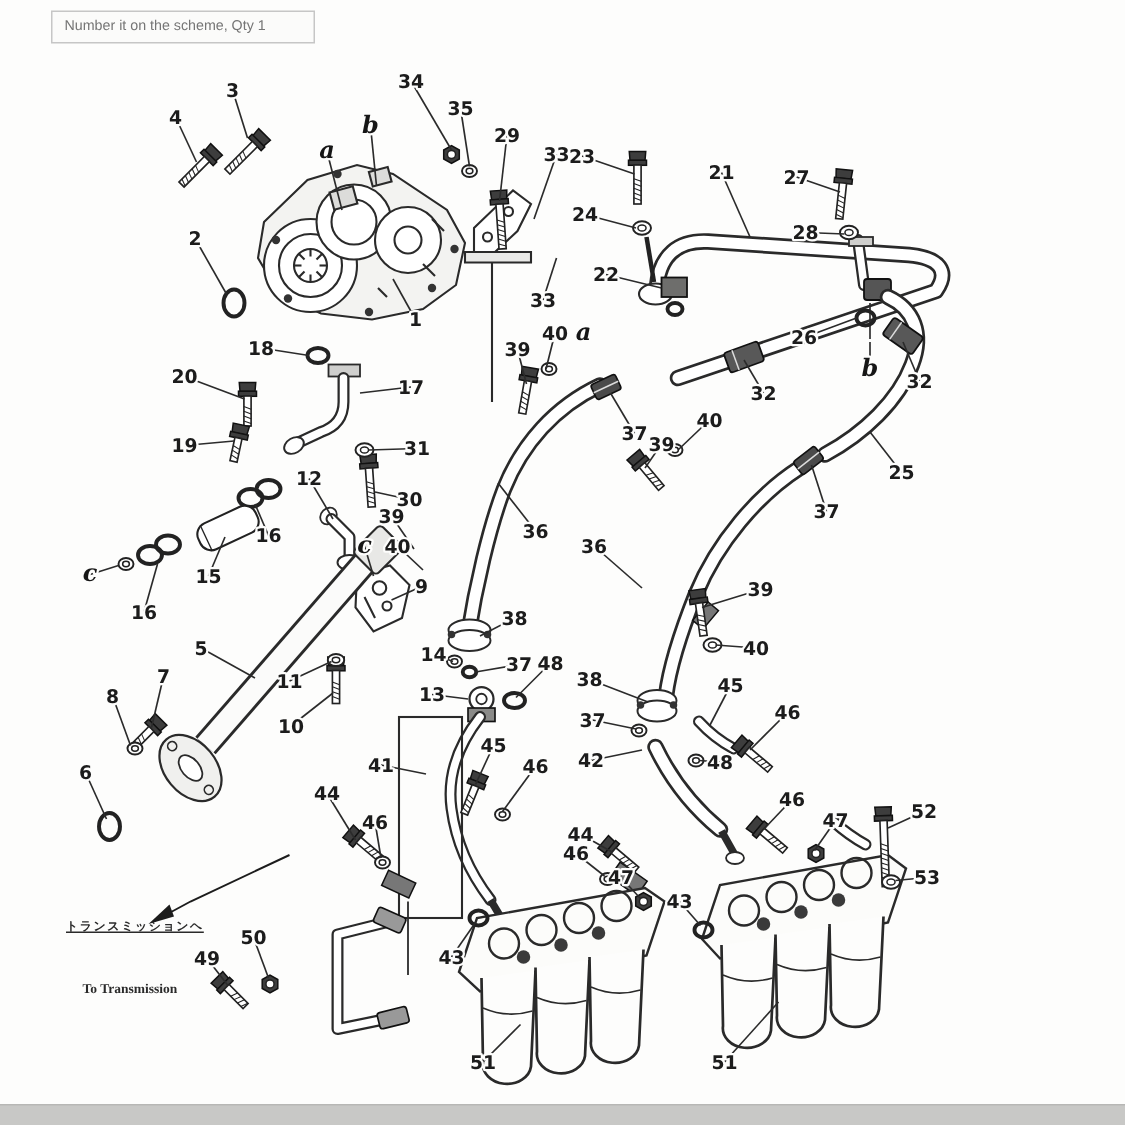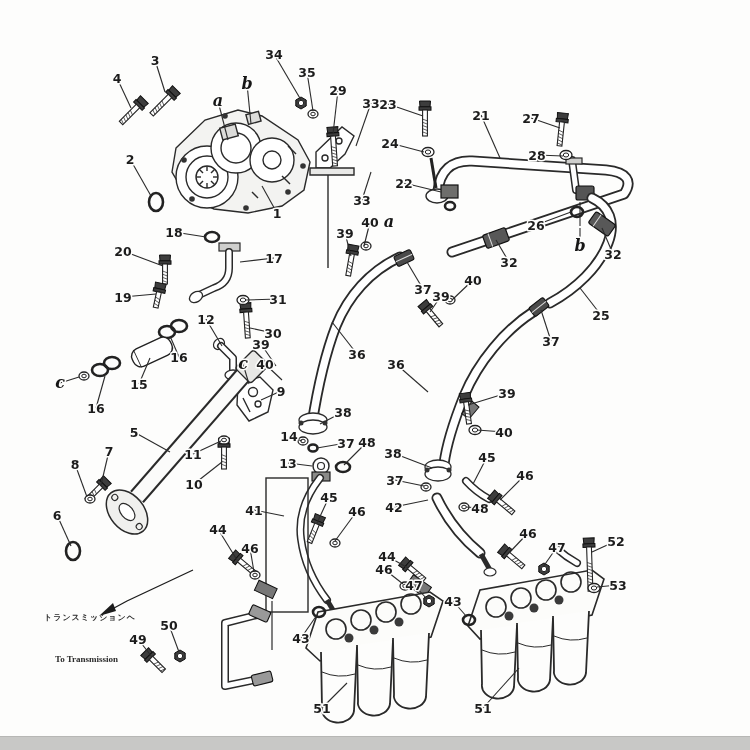--- a/index.html
+++ b/index.html
@@ -3,21 +3,21 @@
 <meta charset="utf-8">
 <style>
   html,body{margin:0;padding:0;background:#ffffff;}
   .sheet{position:relative;width:750px;height:750px;background:#fdfdfc;overflow:hidden;
          font-family:"Liberation Sans",sans-serif;}
   .note-box{position:absolute;left:34px;top:7px;width:176px;height:22px;box-sizing:border-box;
             border:1px solid #c6c6c6;background:#fbfbfa;color:#757575;
             font:9.5px "Liberation Sans",sans-serif;line-height:20px;padding-left:8px;
             white-space:nowrap;overflow:hidden;}
   .jp-note{position:absolute;left:44px;top:612px;color:#2a2a2a;
-           font:bold 8px "DejaVu Sans",sans-serif;letter-spacing:1px;}
+           font:bold 8px "DejaVu Sans",sans-serif;letter-spacing:1px;text-decoration:underline;}
   .en-note{position:absolute;left:55px;top:626px;color:#2a2a2a;
            font:bold 9px "Liberation Serif",serif;margin-top:28px;}
   .bottom-bar{position:absolute;left:0;bottom:0;width:750px;height:13px;
               background:#c8c8c6;border-top:1px solid #b7b7b5;}
   svg{position:absolute;left:0;top:0;}
   .po{fill:none;stroke:#2a2a2a;stroke-width:11;stroke-linecap:round;stroke-linejoin:round;}
   .pi{fill:none;stroke:#ffffff;stroke-width:7.4;stroke-linecap:round;stroke-linejoin:round;}
   .po5{fill:none;stroke:#2a2a2a;stroke-width:18;stroke-linecap:butt;}
   .pi5{fill:none;stroke:#fbfbfa;stroke-width:14;stroke-linecap:butt;}
   .pot{fill:none;stroke:#2a2a2a;stroke-width:8;stroke-linecap:round;stroke-linejoin:round;}
@@ -26,20 +26,23 @@
   .num{font:bold 12.5px "DejaVu Sans",sans-serif;fill:#1c1c1c;text-anchor:middle;
        paint-order:stroke;stroke:#fdfdfc;stroke-width:3px;stroke-linejoin:round;}
   .letter{font:italic bold 16px "DejaVu Serif",serif;fill:#161616;text-anchor:middle;
           paint-order:stroke;stroke:#fdfdfc;stroke-width:3px;stroke-linejoin:round;}
 </style>
 </head>
 <body>
 
 <div class="sheet">
 
+  <div class="note-box">
+    <span>Number it on the scheme, Qty 1</span>
+  </div>
 
   <svg id="art" width="750" height="750" viewBox="0 0 750 750">
 
     <g stroke="#2a2a2a" fill="none" stroke-width="1.4">
       <path d="M176,148 L205,120 L238,110 L262,116 L298,140 L310,162 L304,190 L282,206 L248,213 L214,209 L186,196 L172,172 Z" fill="#f3f3f1"></path>
       <circle cx="207" cy="177" r="31" fill="#ffffff"></circle>
       <circle cx="207" cy="177" r="21"></circle>
       <circle cx="207" cy="177" r="11"></circle>
       <line x1="207" y1="166" x2="207" y2="171"></line>
         <line x1="207" y1="183" x2="207" y2="188"></line>

